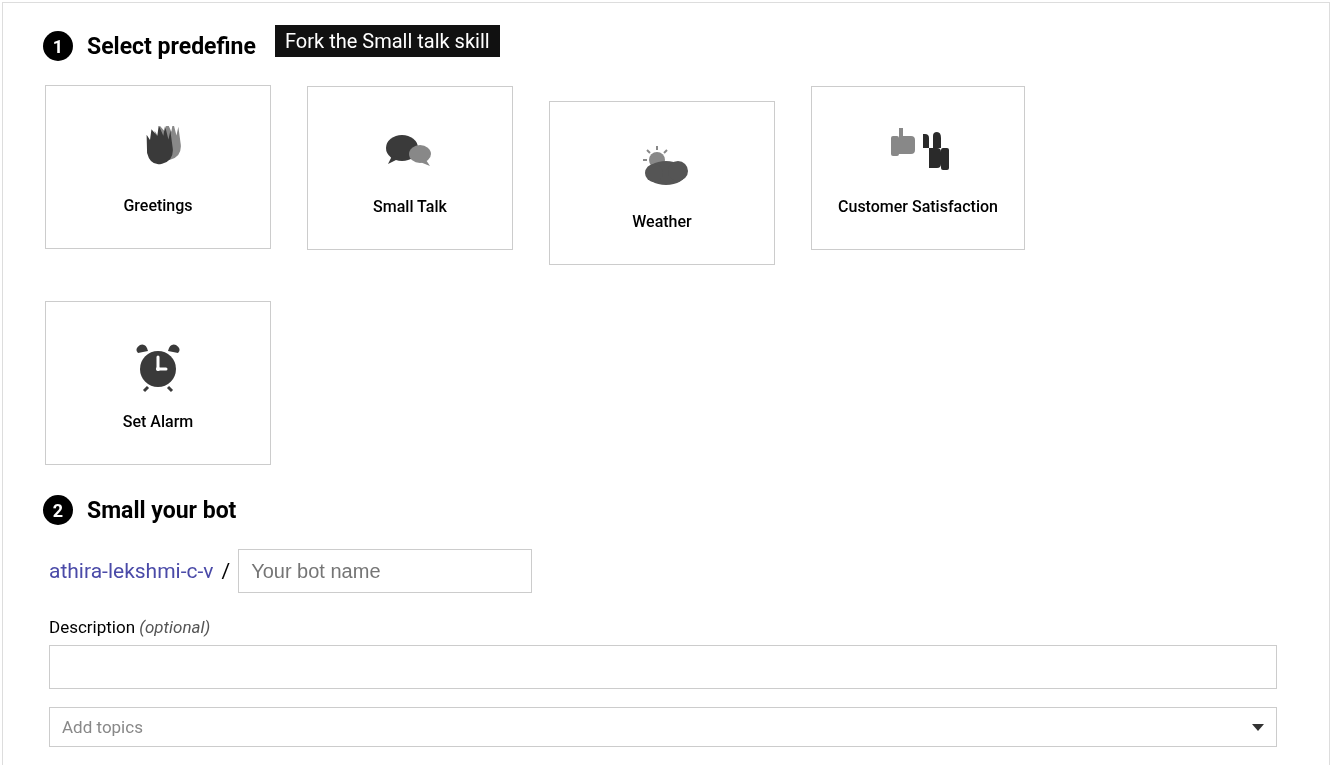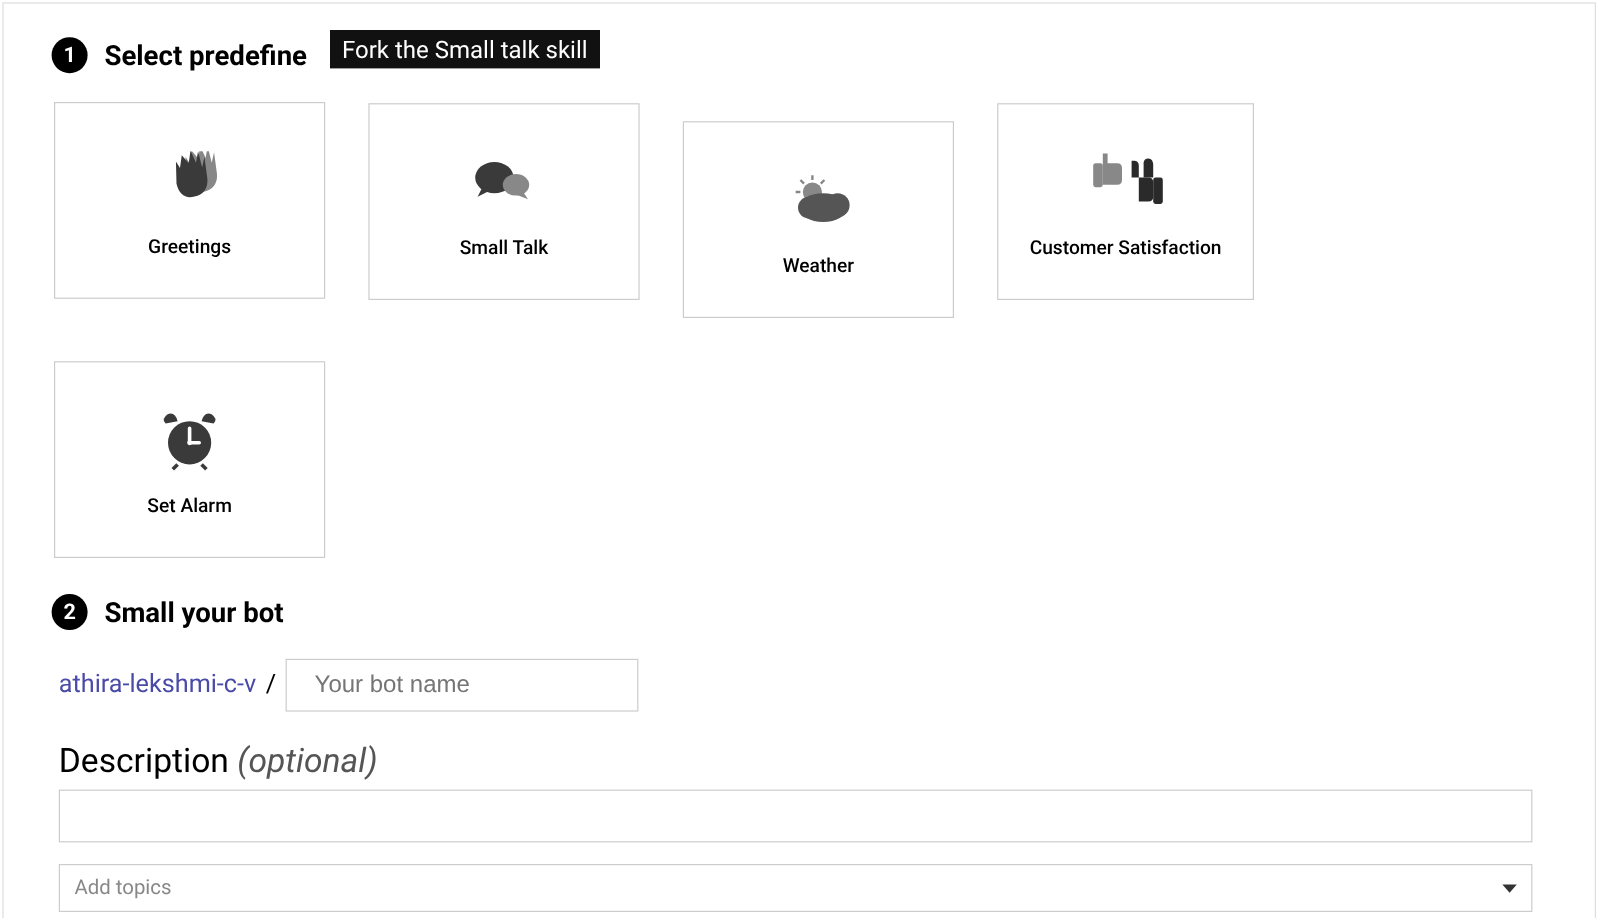--- a/index.html
+++ b/index.html
@@ -64,21 +64,21 @@
     padding: 24px 10px 20px 10px;
     display: flex;
     flex-direction: column;
     align-items: center;
     justify-content: center;
     cursor: pointer;
     text-align: center;
     flex-shrink: 0;
   }
   .card-greetings { width: 226px; height: 164px; }
-  .card-small-talk { width: 226px; height: 164px; margin-top: 1px;}
+  .card-small-talk { width: 206px; height: 164px; margin-top: 1px;}
   .card-weather { width: 226px; height: 164px; margin-top: 16px;}
   .card-cs { width: 214px; height: 164px; margin-top: 1px;}
   .card-alarm { width: 226px; height: 164px; }
 
   .skill-icon {
     height: 54px;
     display: flex;
     align-items: center;
     justify-content: center;
     margin-bottom: 18px;
@@ -97,27 +97,27 @@
     margin-left: 6px;
   }
   .username-link {
     color: #4a4aa8;
     font-size: 21px;
     cursor: pointer;
   }
   .slash { font-size: 21px; }
   .bot-name-input {
     border: 1px solid #ccc;
-    padding: 10px 23px;
+    padding: 10px 12px;
     font-size: 20px;
     width: 294px;
     height: 44px;
   }
   .field-block { margin-bottom: 18px; margin-left: 6px; }
-  .field-label { font-size: 28px; margin-bottom: 8px; }
+  .field-label { font-size: 17px; margin-bottom: 8px; }
   .optional { font-style: italic; color: #555; font-weight: 400; }
   .desc-input {
     width: 1228px;
     max-width: 100%;
     border: 1px solid #ccc;
     height: 44px;
     padding: 8px 12px;
     font-size: 18px;
   }
   .topics-select {

